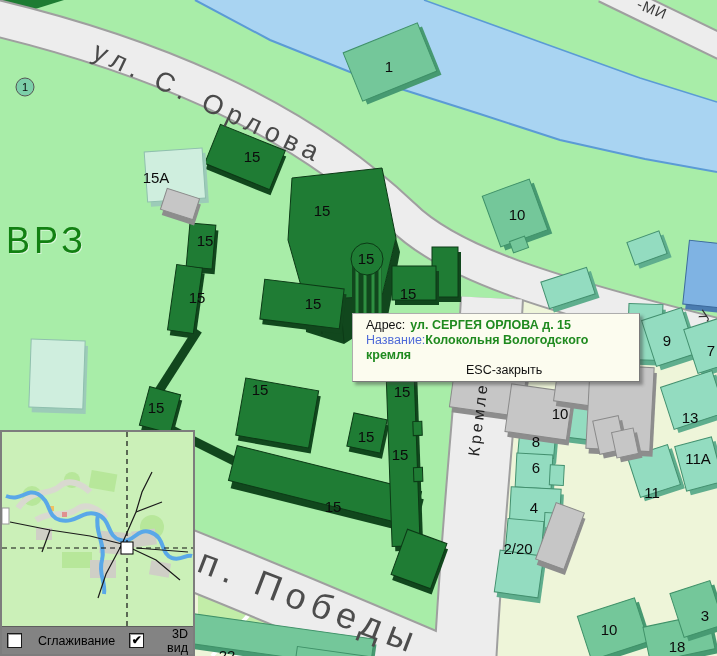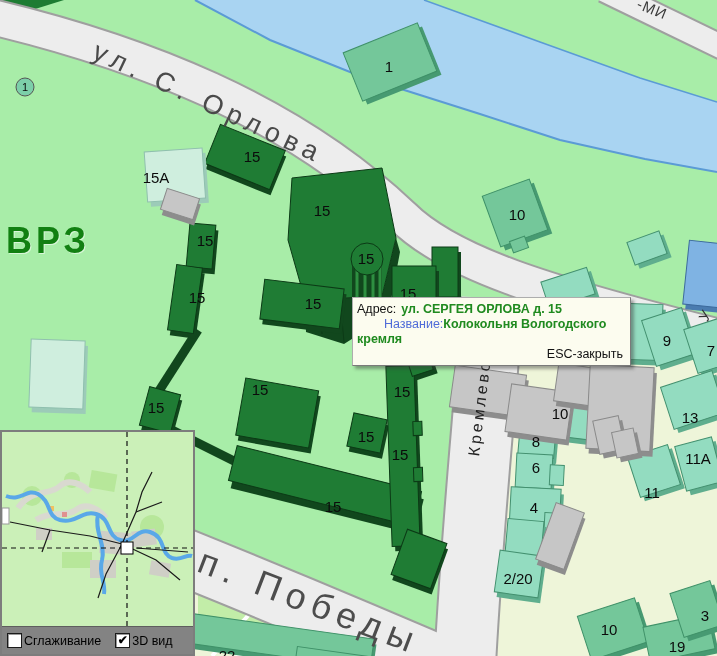--- a/index.html
+++ b/index.html
@@ -10,43 +10,43 @@
   .blabel{position:absolute;transform:translate(-50%,-50%);font-size:15px;color:#0b0b0b;
           white-space:nowrap;z-index:4;}
   .blabel.small{font-size:11px;}
   
   .slabel{position:absolute;color:#4a4a4a;white-space:nowrap;z-index:5;transform-origin:0 0;}
   #lbl-orlova{left:101px;top:36px;font-size:27px;letter-spacing:6px;transform:rotate(25deg);}
   #lbl-pobedy{left:184px;top:531px;font-size:36px;letter-spacing:7px;transform:rotate(21deg);color:#4d4d4d;}
   #lbl-kreml{left:465px;top:455px;font-size:16px;letter-spacing:3px;color:#222;
              transform:rotate(-83deg);z-index:3;}
   #lbl-vrz{left:6px;top:220px;font-size:36px;color:#128012;letter-spacing:4px;
-           text-shadow:1px 1px 0 #d9f6d9;z-index:4;font-weight:bold;}
+           text-shadow:1px 1px 0 #d9f6d9;z-index:4;}
   #lbl-mi{left:641px;top:-5px;font-size:15px;color:#3a3a3a;transform:rotate(22deg);letter-spacing:1px;}
   #lbl-u{left:695px;top:316px;font-size:15px;color:#333;transform:rotate(-62deg);}
   
-  #tooltip{position:absolute;left:352px;top:297px;width:266px;z-index:40;background:#fcfcef;
+  #tooltip{position:absolute;left:352px;top:313px;width:266px;z-index:40;background:#fcfcef;
            border:1px solid #adadad;border-right-color:#7a7a7a;border-bottom-color:#7a7a7a;
-           box-shadow:3px 3px 3px rgba(60,60,60,.45);padding:4px 7px 3px 4px;
+           box-shadow:3px 3px 3px rgba(60,60,60,.45);padding:4px 7px 3px 13px;
            font-size:12.5px;line-height:15px;color:#111;}
   .t-green{color:#1f8a1f;font-weight:bold;}
-  .t-blue{color:#4f6bd8;margin-left:27px;}
+  .t-blue{color:#4f6bd8;}
   .t-val{margin-left:5px;}
-  .t-row4{padding-left:100px;text-align:right;}
+  .t-row4{padding-left:100px;}
   
   #minimap{position:absolute;left:0;top:430px;width:191px;height:222px;border:2px solid #7d7d7d;
            background:#cbf0b8;z-index:30;}
   #mm-canvas{position:absolute;left:0;top:0;}
   #mm-bar{position:absolute;left:0;bottom:0;width:100%;height:28px;background:#838383;
           display:flex;align-items:center;padding:0 5px;box-sizing:border-box;
           border-top:1px solid #5e5e5e;}
   .cb{width:13px;height:13px;background:#fff;border:1px solid #1a1a1a;
       box-shadow:inset 1px 1px 0 #9a9a9a;font-size:12px;line-height:12px;font-weight:bold;
       text-align:center;color:#000;flex:none;}
-  .cb-label{font-size:12.5px;color:#000;margin-left:2px;}
+  .cb-label{font-size:12.5px;color:#000;margin-left:16px;text-align:right;}
   #cb2{margin-left:14px;}
 </style>
 </head>
 <body>
 
 <div class="stage">
 
   <svg class="map" width="717" height="656" viewBox="0 0 717 656">
     <style>
       .kt{fill:#1f7c34;stroke:#0c3a16;stroke-width:1;}
@@ -317,23 +317,23 @@
   <div class="blabel" style="left:517px;top:214px">10</div>
   <div class="blabel" style="left:667px;top:340px">9</div>
   <div class="blabel" style="left:711px;top:350px">7</div>
   <div class="blabel" style="left:690px;top:417px">13</div>
   <div class="blabel" style="left:698px;top:458px">11А</div>
   <div class="blabel" style="left:652px;top:492px">11</div>
   <div class="blabel" style="left:560px;top:413px">10</div>
   <div class="blabel" style="left:536px;top:441px">8</div>
   <div class="blabel" style="left:536px;top:467px">6</div>
   <div class="blabel" style="left:534px;top:507px">4</div>
-  <div class="blabel" style="left:518px;top:578px">2/20</div>
+  <div class="blabel" style="left:518px;top:548px">2/20</div>
   <div class="blabel" style="left:609px;top:629px">10</div>
-  <div class="blabel" style="left:677px;top:646px">19</div>
+  <div class="blabel" style="left:677px;top:646px">18</div>
   <div class="blabel" style="left:705px;top:615px">3</div>
   <div class="blabel" style="left:227px;top:655px">22</div>
 
   <div class="blabel" style="left:252px;top:156px">15</div>
   <div class="blabel" style="left:322px;top:210px">15</div>
   <div class="blabel" style="left:366px;top:258px">15</div>
   <div class="blabel" style="left:408px;top:293px">15</div>
   <div class="blabel" style="left:313px;top:303px">15</div>
   <div class="blabel" style="left:205px;top:240px">15</div>
   <div class="blabel" style="left:197px;top:297px">15</div>

